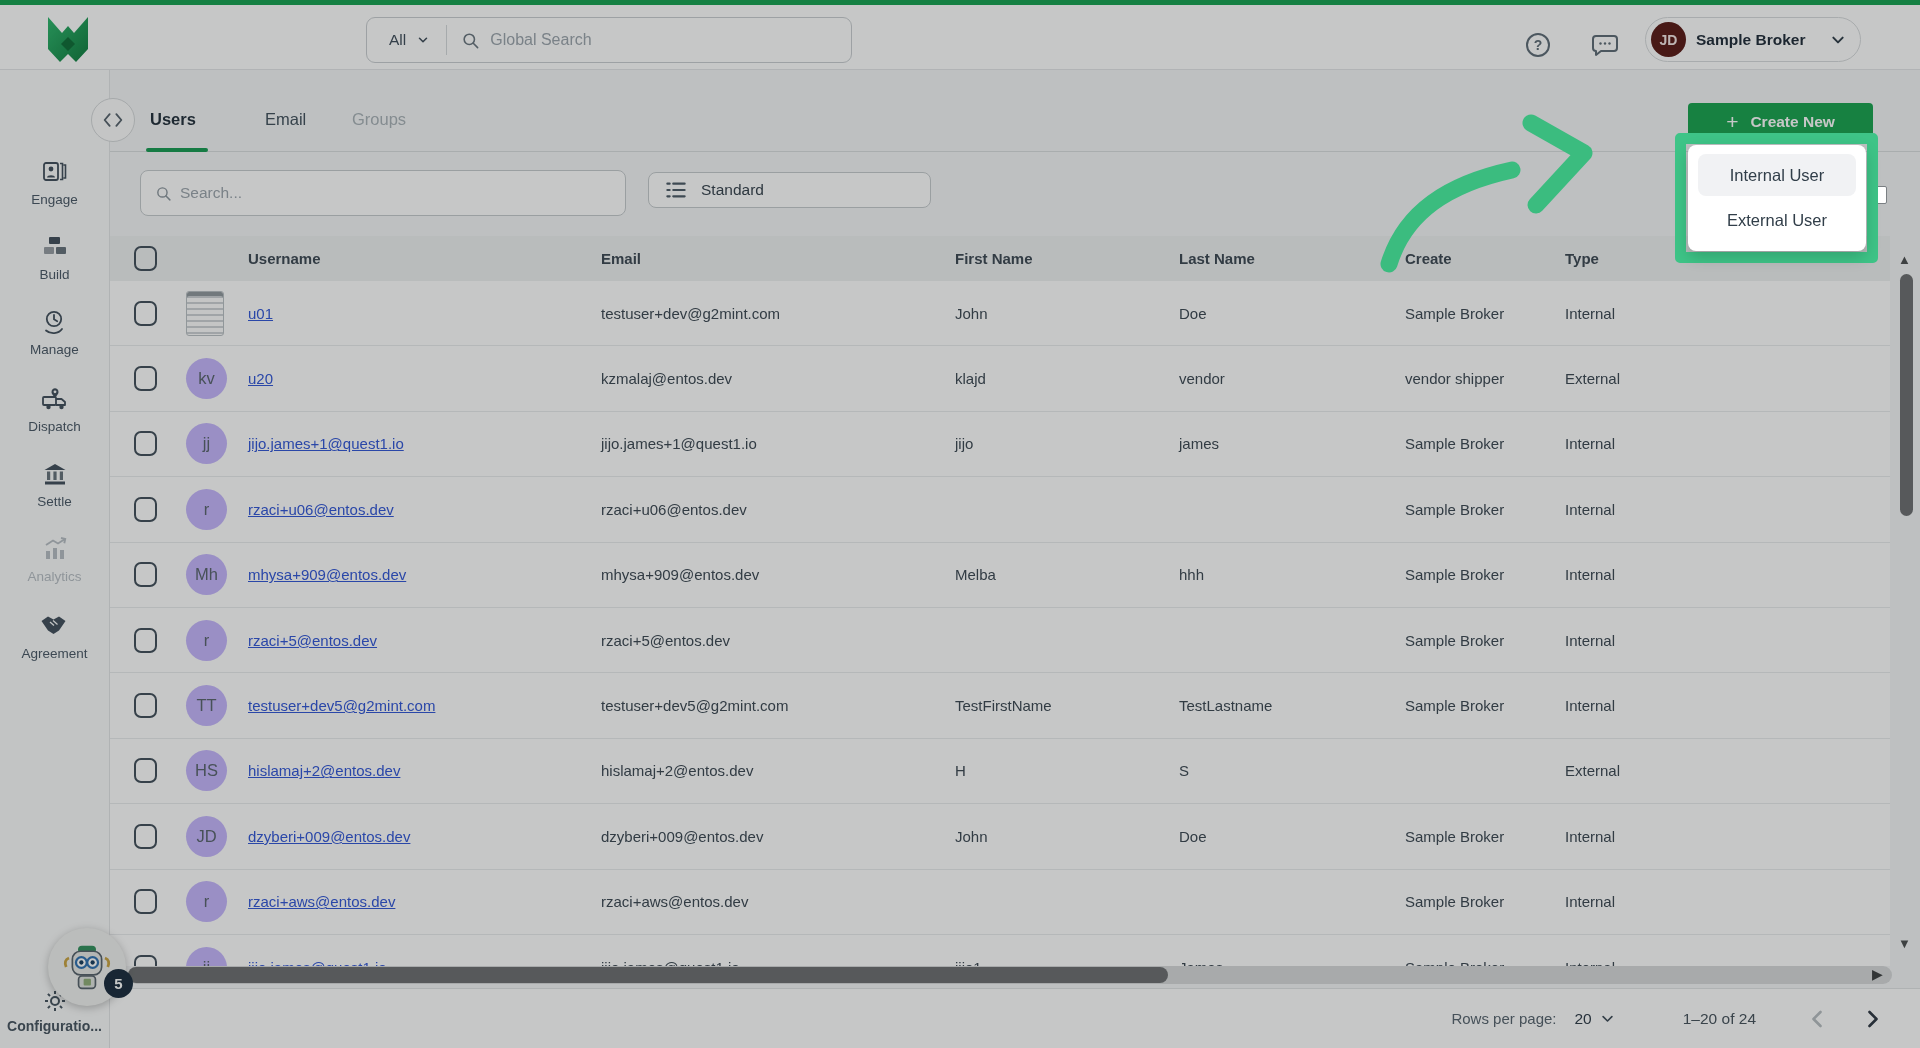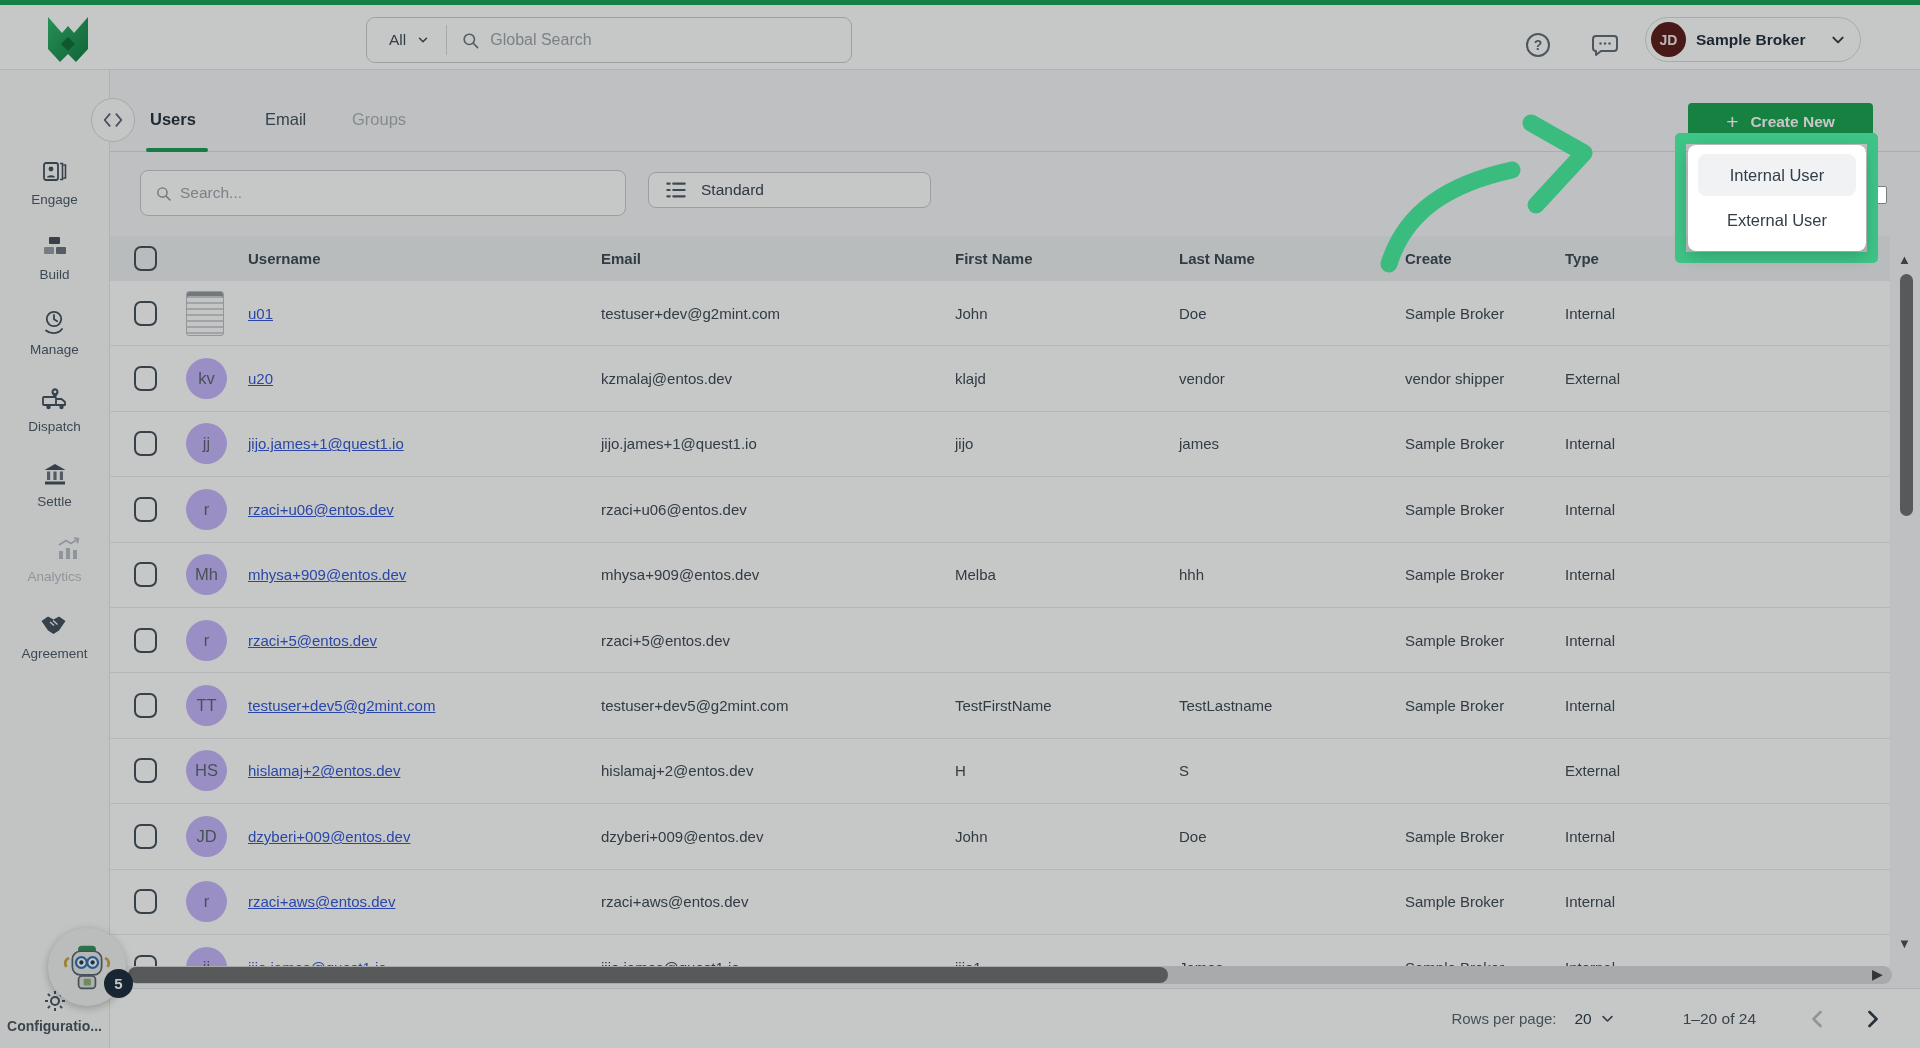--- a/index.html
+++ b/index.html
@@ -23,21 +23,21 @@
   .account-pill { position:absolute; left:1645px; top:12px; width:216px; height:45px; border:1.5px solid #d7dadc; border-radius:23px; background:#fff; display:flex; align-items:center; padding:0 14px 0 5px; gap:10px; }
   .acct-av { width:35px; height:35px; border-radius:50%; background:#571713; color:#f4e7e5; font-weight:bold; font-size:14px; display:flex; align-items:center; justify-content:center; }
   .acct-name { font-size:15.5px; font-weight:bold; color:#1d2936; flex:1; }
   .chev { color:#2c3a46; }
 
   
   .sidebar { position:absolute; top:70px; left:0; width:110px; bottom:0; background:#fafbfb; border-right:1px solid #e2e4e6; z-index:4; }
   .side-nav { position:absolute; top:88px; left:0; right:0; display:flex; flex-direction:column; align-items:center; gap:26px; }
   .nav-item { display:flex; flex-direction:column; align-items:center; gap:6px; color:#3f4d5a; cursor:pointer; }
   .nav-item .lbl { font-size:13.5px; color:#47566400; color:#475664; }
-  .nav-item.disabled { color:#b6bdc3;align-items:flex-end; }
+  .nav-item.disabled { color:#b6bdc3; }
   .nav-item.disabled .lbl { color:#b6bdc3; }
   .config { position:absolute; bottom:14px; left:0; right:0; text-align:center; color:#44525e;font-weight:bold; }
   .config .lbl { font-size:14px; display:block; margin-top:5px; }
   .collapse-btn { position:absolute; left:91px; top:98px; width:44px; height:44px; border-radius:50%; background:#fdfdfd; border:1px solid #d4d7d9; color:#55616b; display:flex; align-items:center; justify-content:center; z-index:6; }
 
   
   .chatbot { position:absolute; left:48px; top:928px; width:78px; height:78px; border-radius:50%; background:#f1f2f0; box-shadow:0 2px 8px rgba(0,0,0,.25); z-index:30; display:flex; align-items:center; justify-content:center; }
   .chat-badge { position:absolute; left:104px; top:969px; width:29px; height:29px; border-radius:50%; background:#17293b; color:#fff; font-size:15px; font-weight:bold; display:flex; align-items:center; justify-content:center; z-index:31; }
 
   

